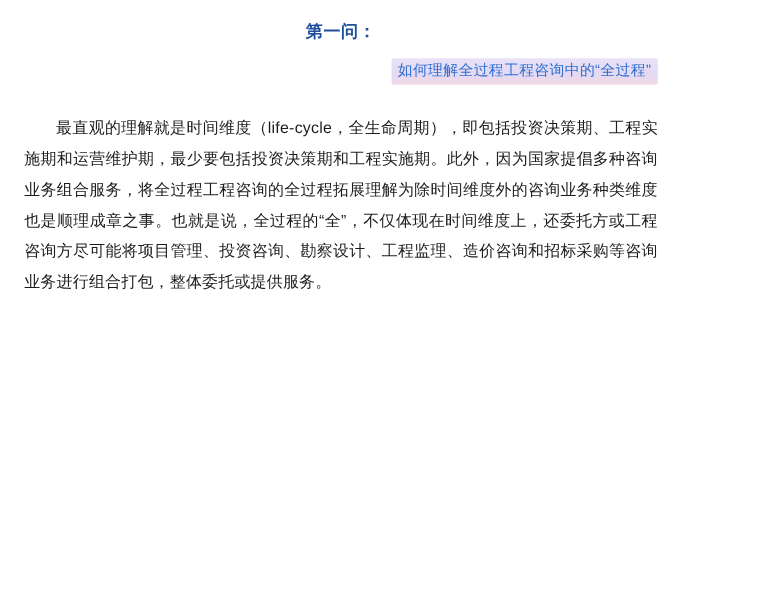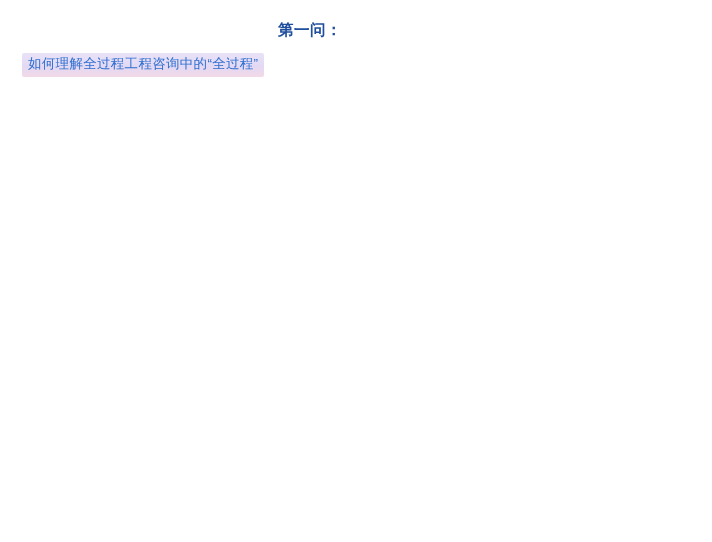--- a/index.html
+++ b/index.html
@@ -24,21 +24,21 @@
   .title {
     text-align: center;
     font-size: 15.5px;
     font-weight: bold;
     color: #1f4e9c;
     letter-spacing: 0.5px;
     margin: 4px 0 0 0;
     line-height: 1.5;
   }
   .subtitle-wrap {
-    text-align: left;
+    text-align: right;
     margin-top: 12px;
     margin-bottom: 2px;
   }
   .subtitle {
     display: inline-block;
     font-size: 13.5px;
     color: #2f6fd0;
     background: linear-gradient(to bottom, #e9e2f7 0%, #e3d9f4 55%, #f2d9e6 100%);
     padding: 2px 6px 3px 6px;
     border-radius: 2px;
@@ -67,15 +67,16 @@
 
 <div class="page">
 
   <h1 class="title">第一问：</h1>
 
   <div class="subtitle-wrap">
     <span class="subtitle">如何理解全过程工程咨询中的“全过程”</span>
   </div>
 
   <div class="body-text">
+    <p class="para first">最直观的理解就是时间维度（life-cycle，全生命周期），即包括投资决策期、工程实施期和运营维护期，最少要包括投资决策期和工程实施期。此外，因为国家提倡多种咨询业务组合服务，将全过程工程咨询的全过程拓展理解为除时间维度外的咨询业务种类维度也是顺理成章之事。也就是说，全过程的“全”，不仅体现在时间维度上，还委托方或工程咨询方尽可能将项目管理、投资咨询、勘察设计、工程监理、造价咨询和招标采购等咨询业务进行组合打包，整体委托或提供服务。</p>
   </div>
 
 </div>
 
 </body></html>

